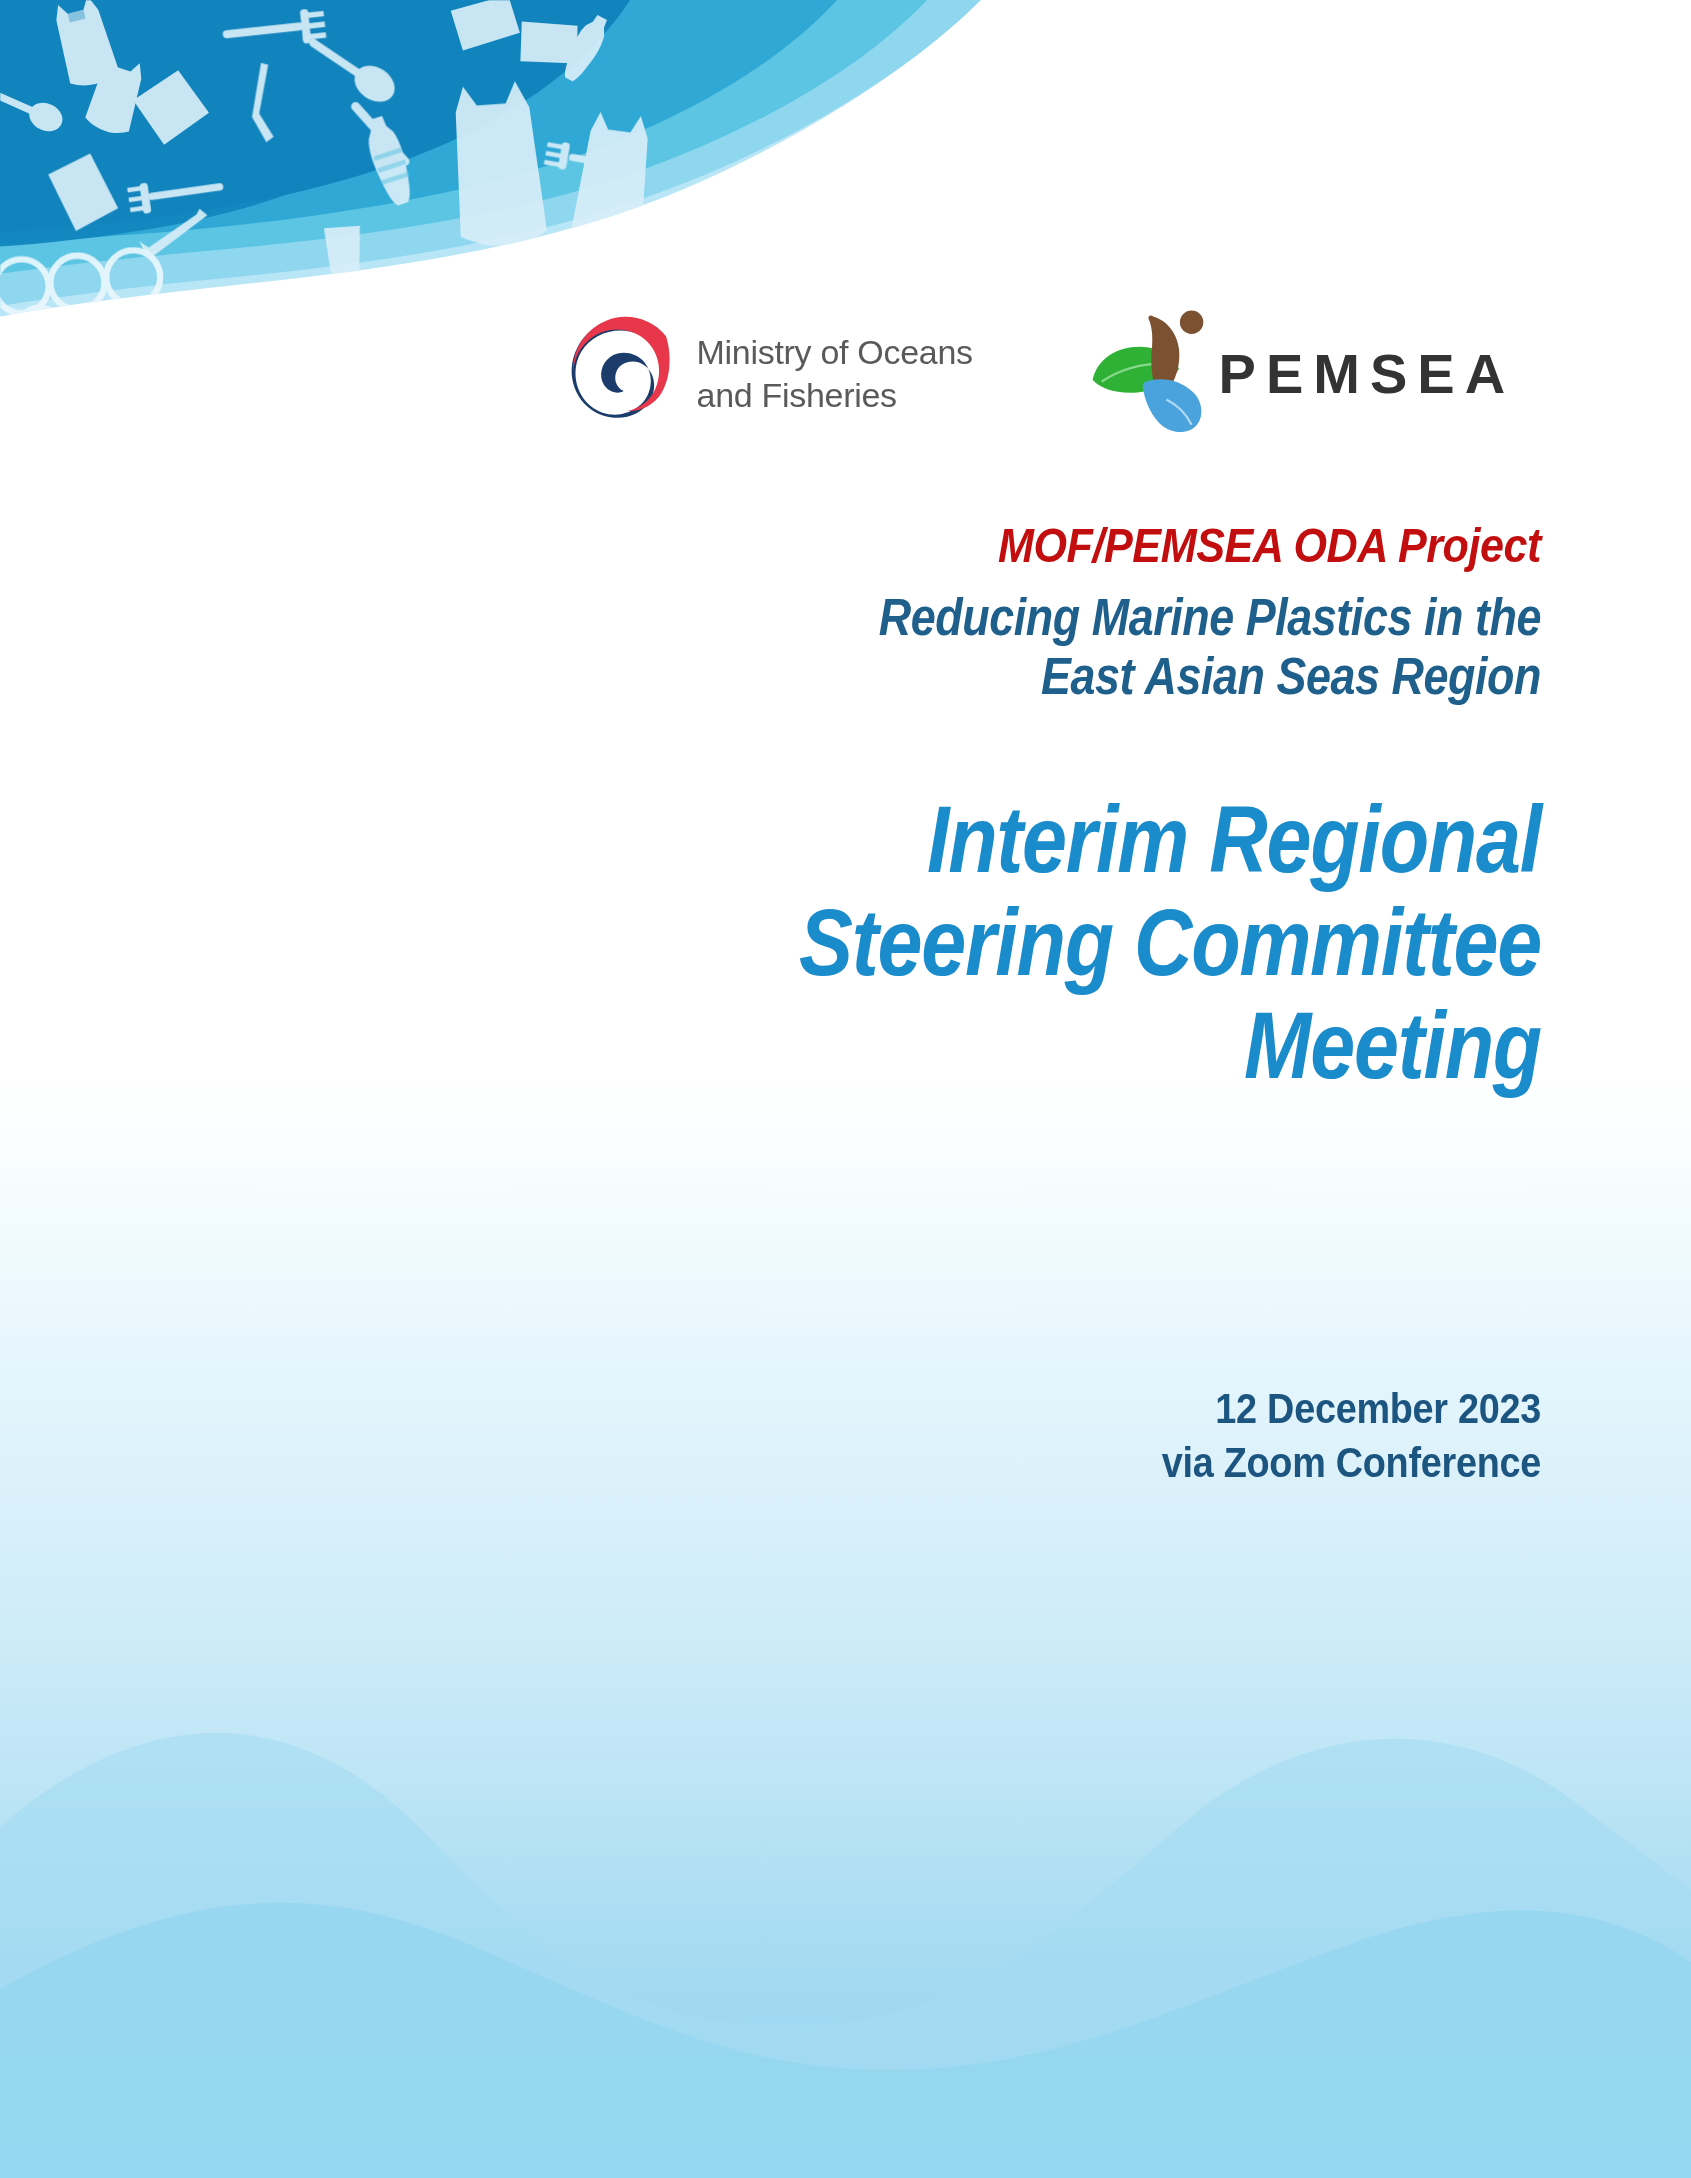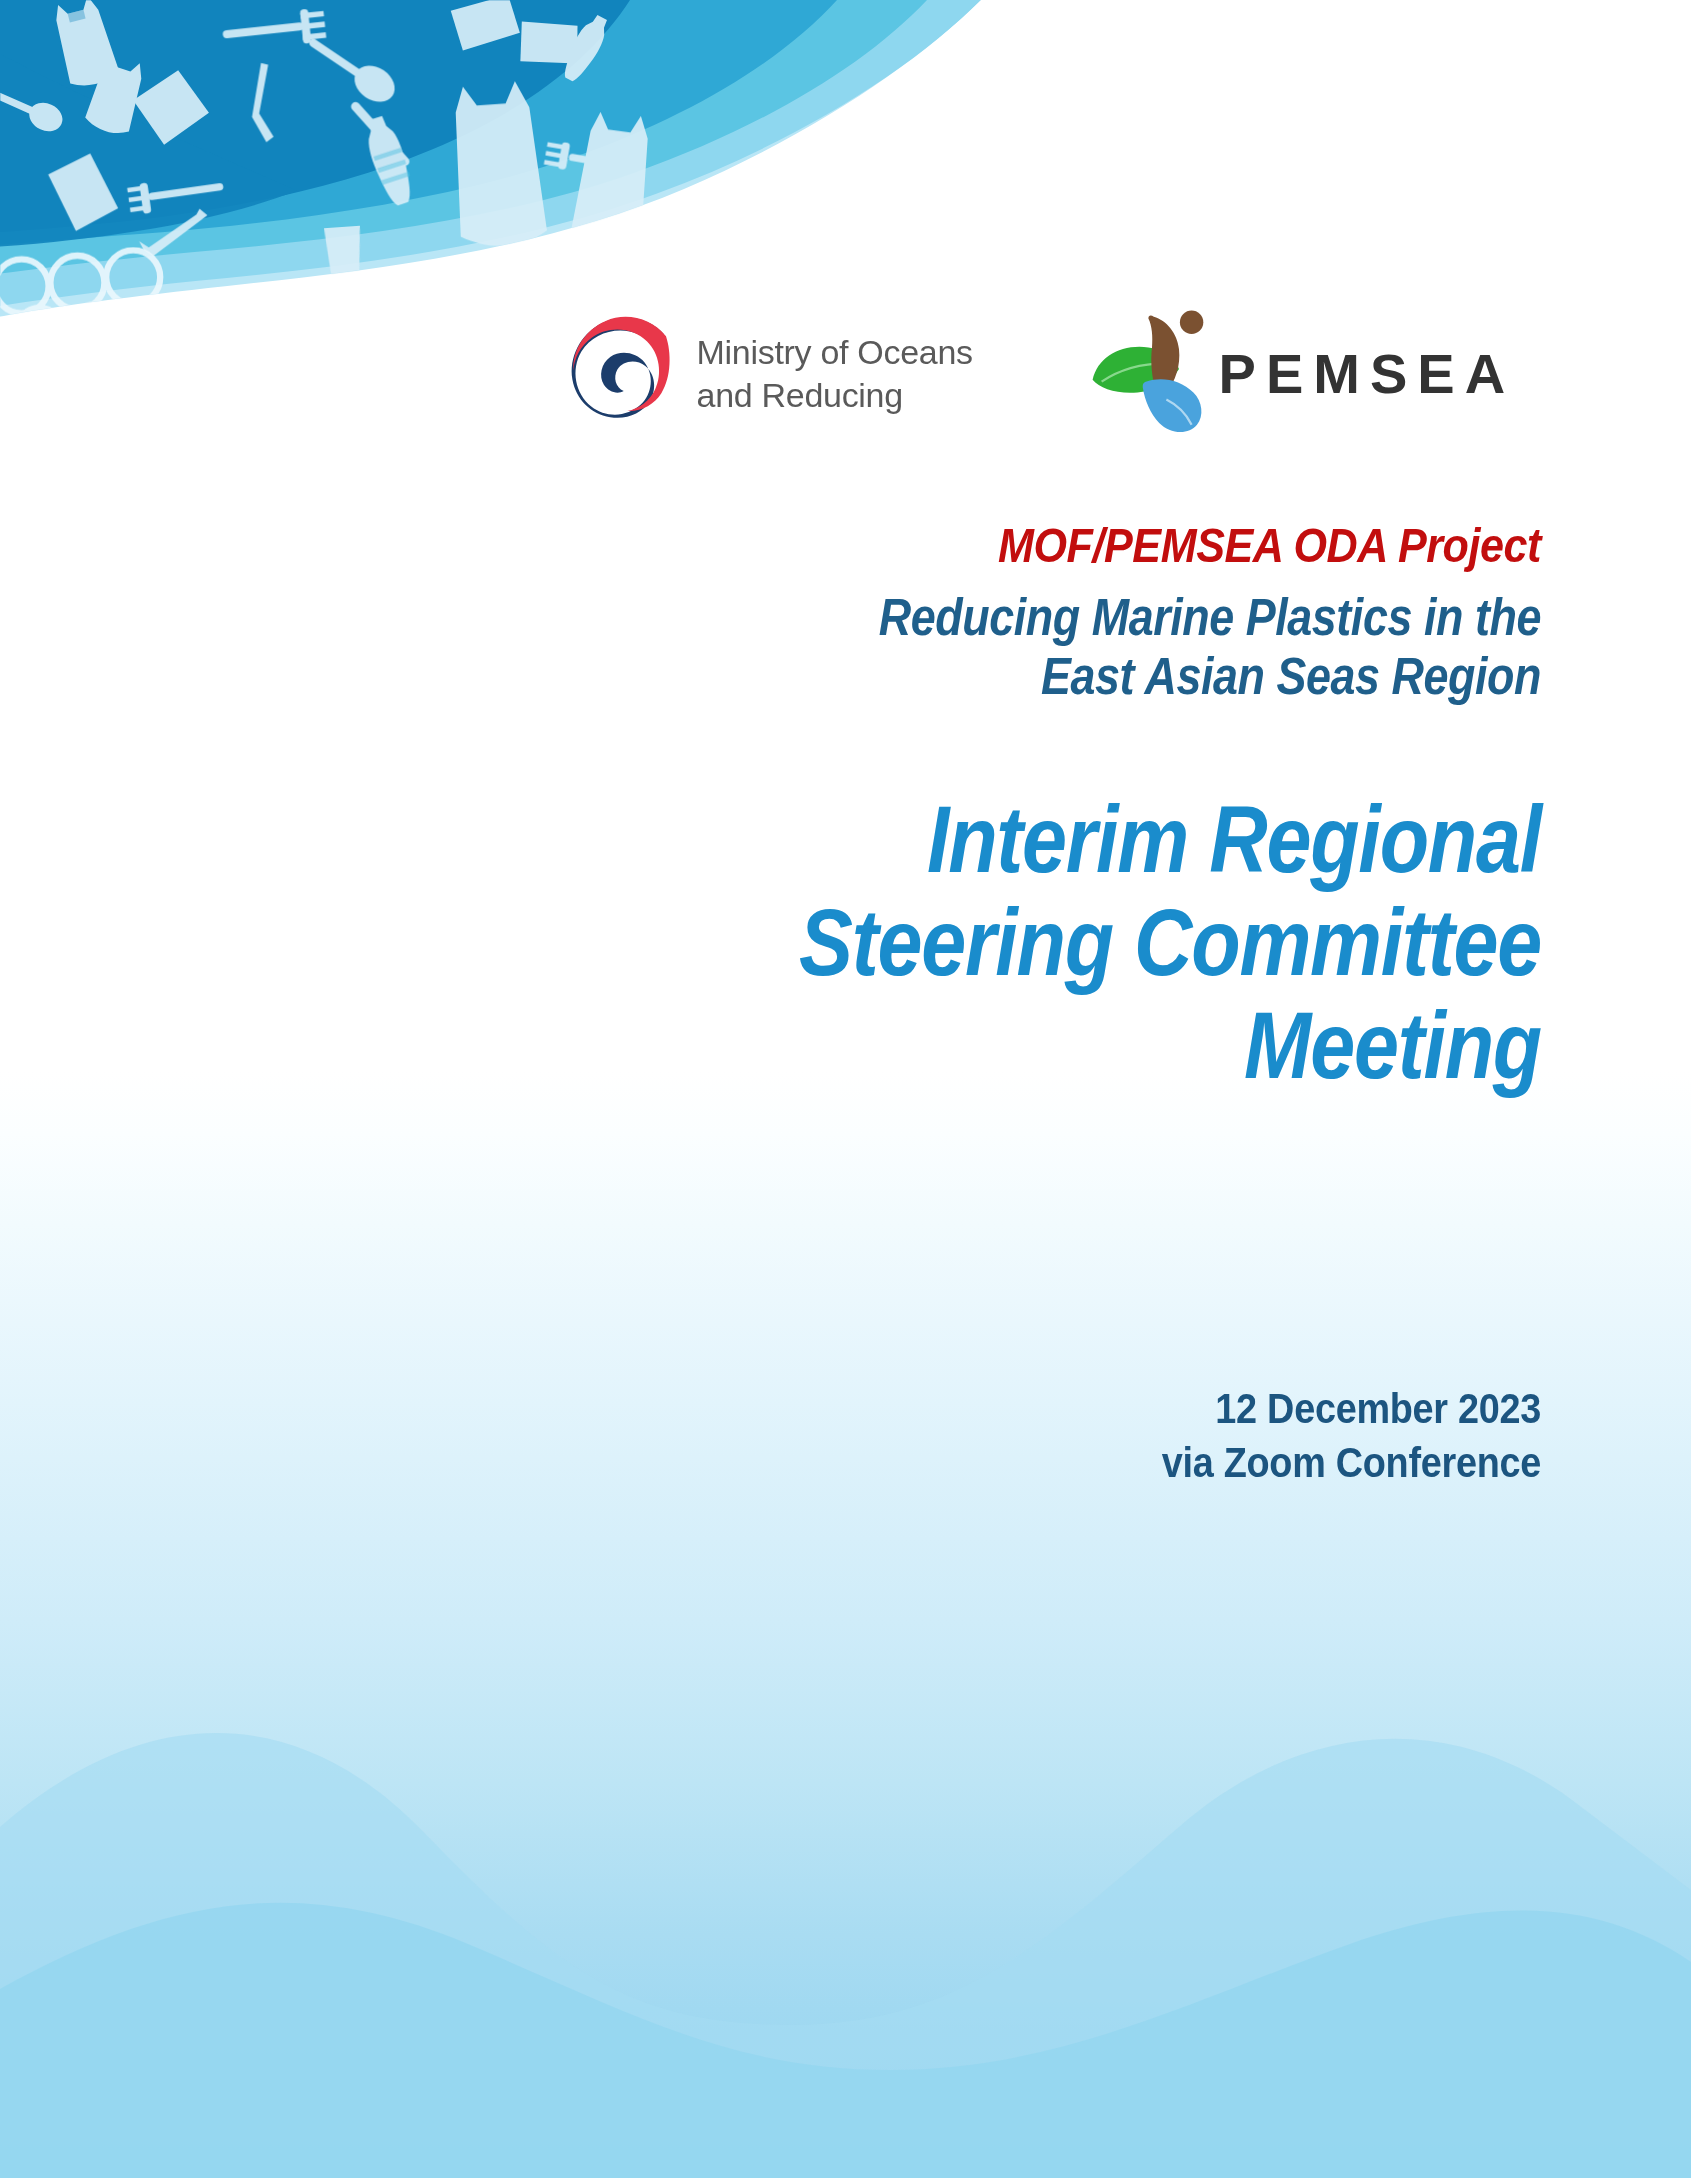--- a/index.html
+++ b/index.html
@@ -336,21 +336,21 @@
                  C61,74 64,85 73,89 C66,93 56,90 51,82
                  C45,72 48,58 58,51 C70,43 87,46 96,57
                  C107,71 105,92 92,104 C77,118 53,119 37,106
                  C19,92 14,65 26,45 C39,24 67,16 90,26 Z" fill="#1c3d6b"></path>
         <path d="M120,28 C104,8 76,1 53,11 C30,21 16,43 17,66
                  C18,52 25,39 37,30 C56,16 83,18 99,34
                  C113,48 116,70 108,87 C102,100 90,109 77,111
                  C92,112 107,104 115,91 C126,73 126,46 120,28 Z" fill="#e8374a"></path>
       </svg>
       <div class="logo-mof-text">Ministry of Oceans
-and Reducing</div>
+and Fisheries</div>
     </div>
 
     <div class="logo-pemsea">
       <svg class="logo-pemsea-mark" viewBox="0 0 160 150">
 
         <path d="M4,82 C10,56 36,42 66,46 C84,48 96,58 100,70
                  C92,84 74,94 54,96 C32,98 12,92 4,82 Z" fill="#2eb135"></path>
         <path d="M14,84 C32,72 58,62 94,64" stroke="#9fe2a3" stroke-width="2.5" fill="none" opacity="0.8"></path>
 
         <path d="M72,12 C86,16 98,30 100,48 C102,66 96,84 86,96

